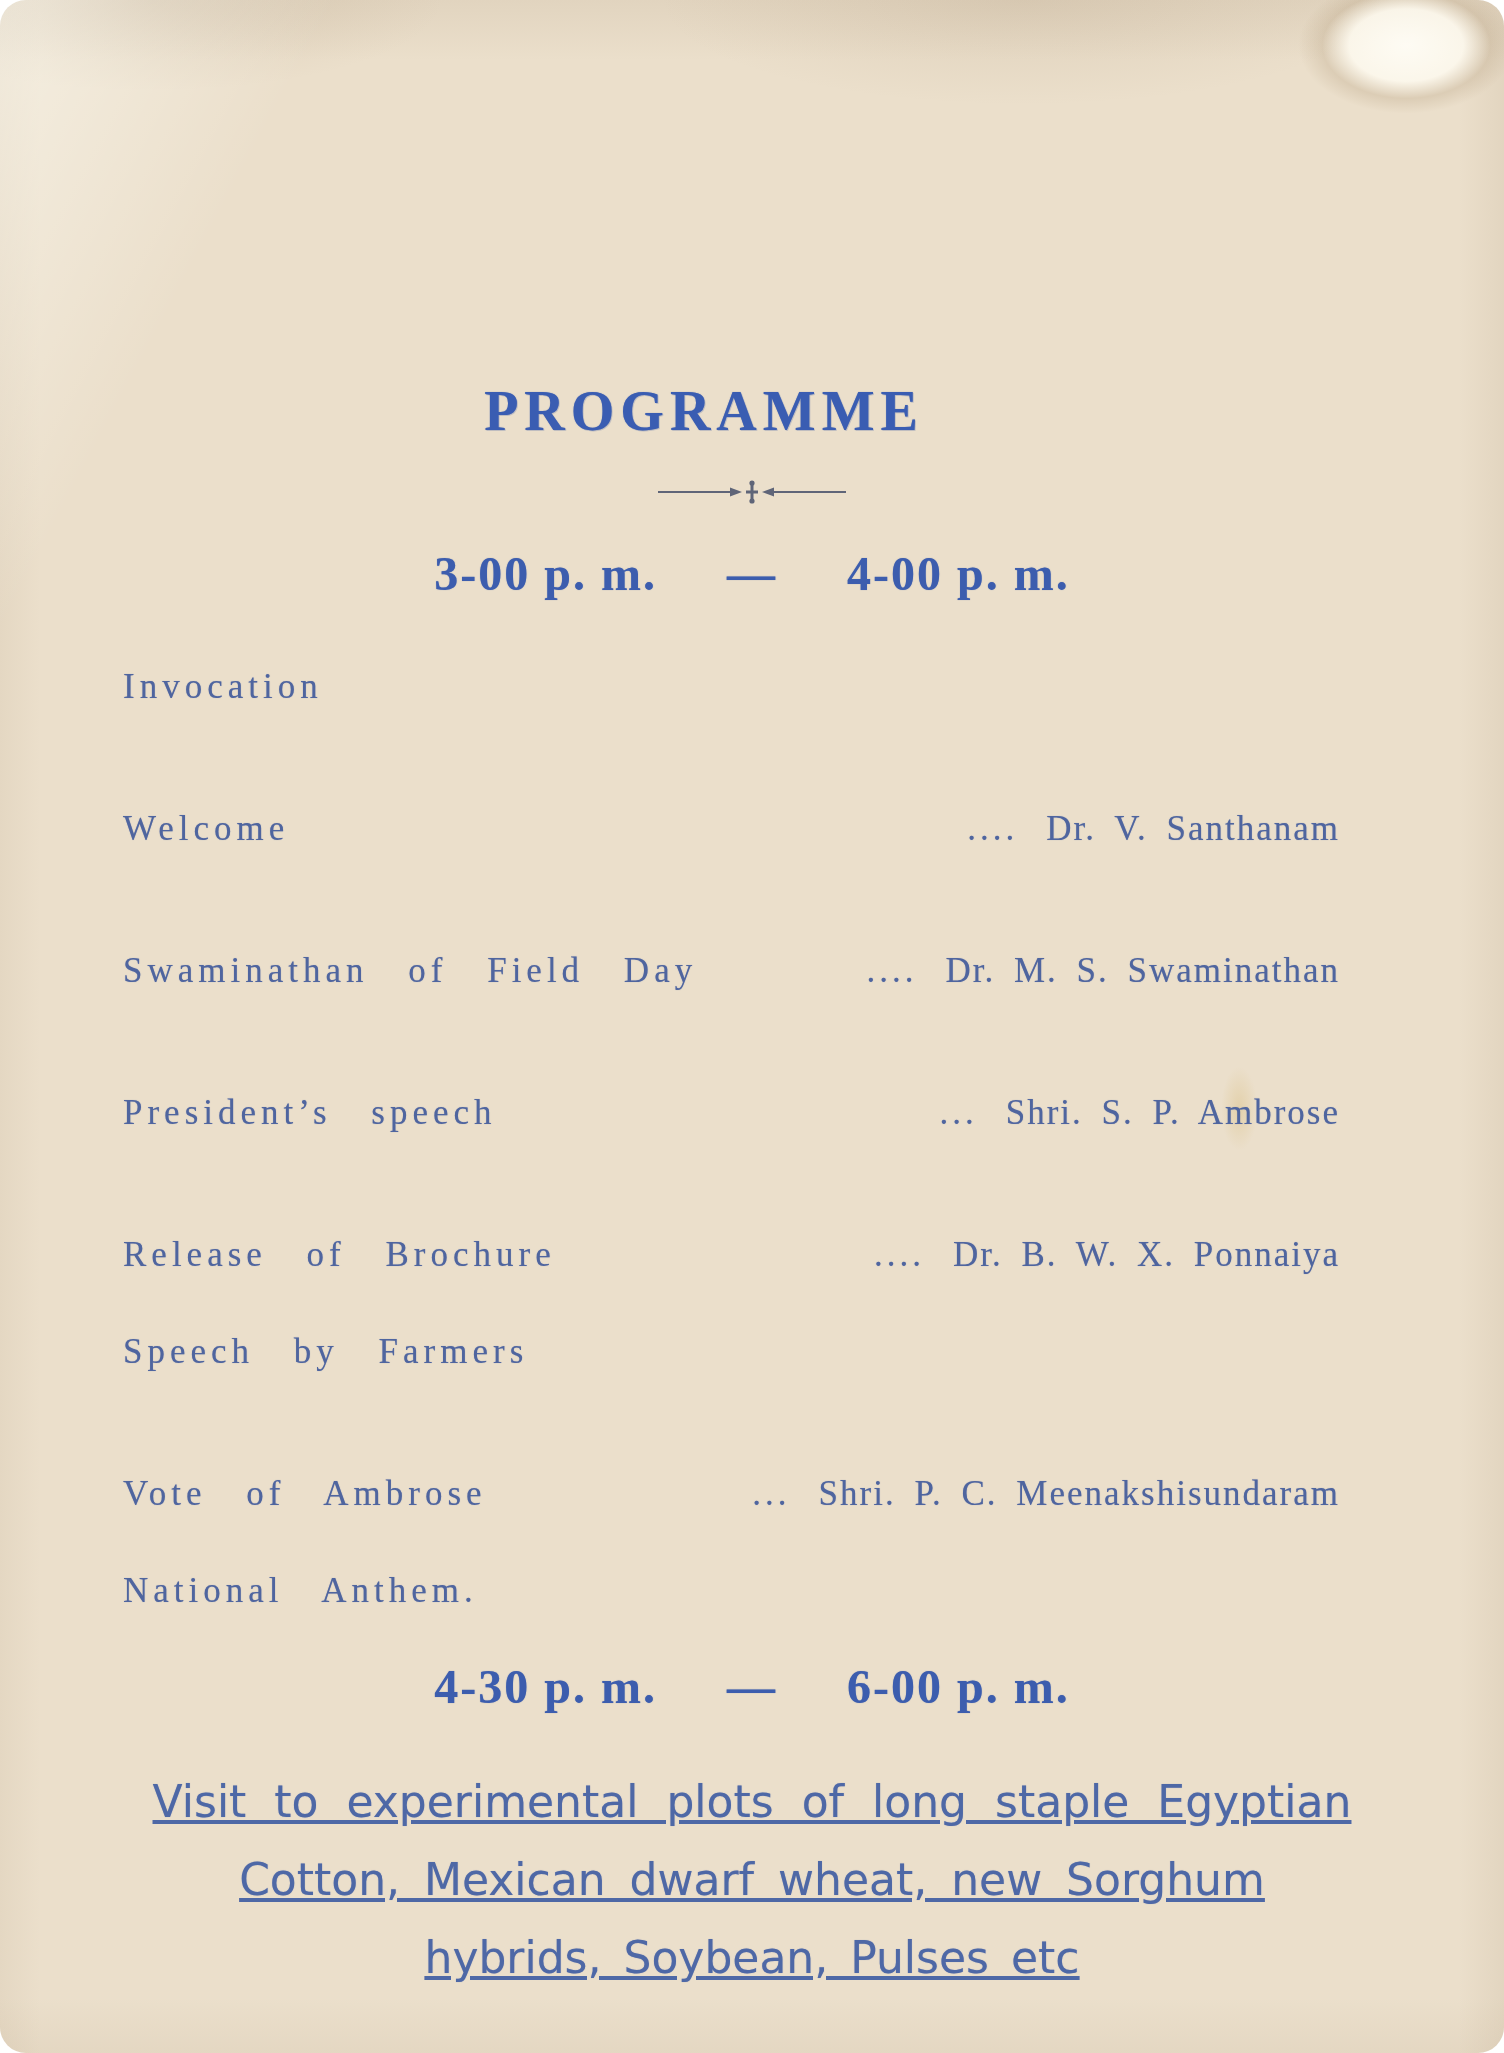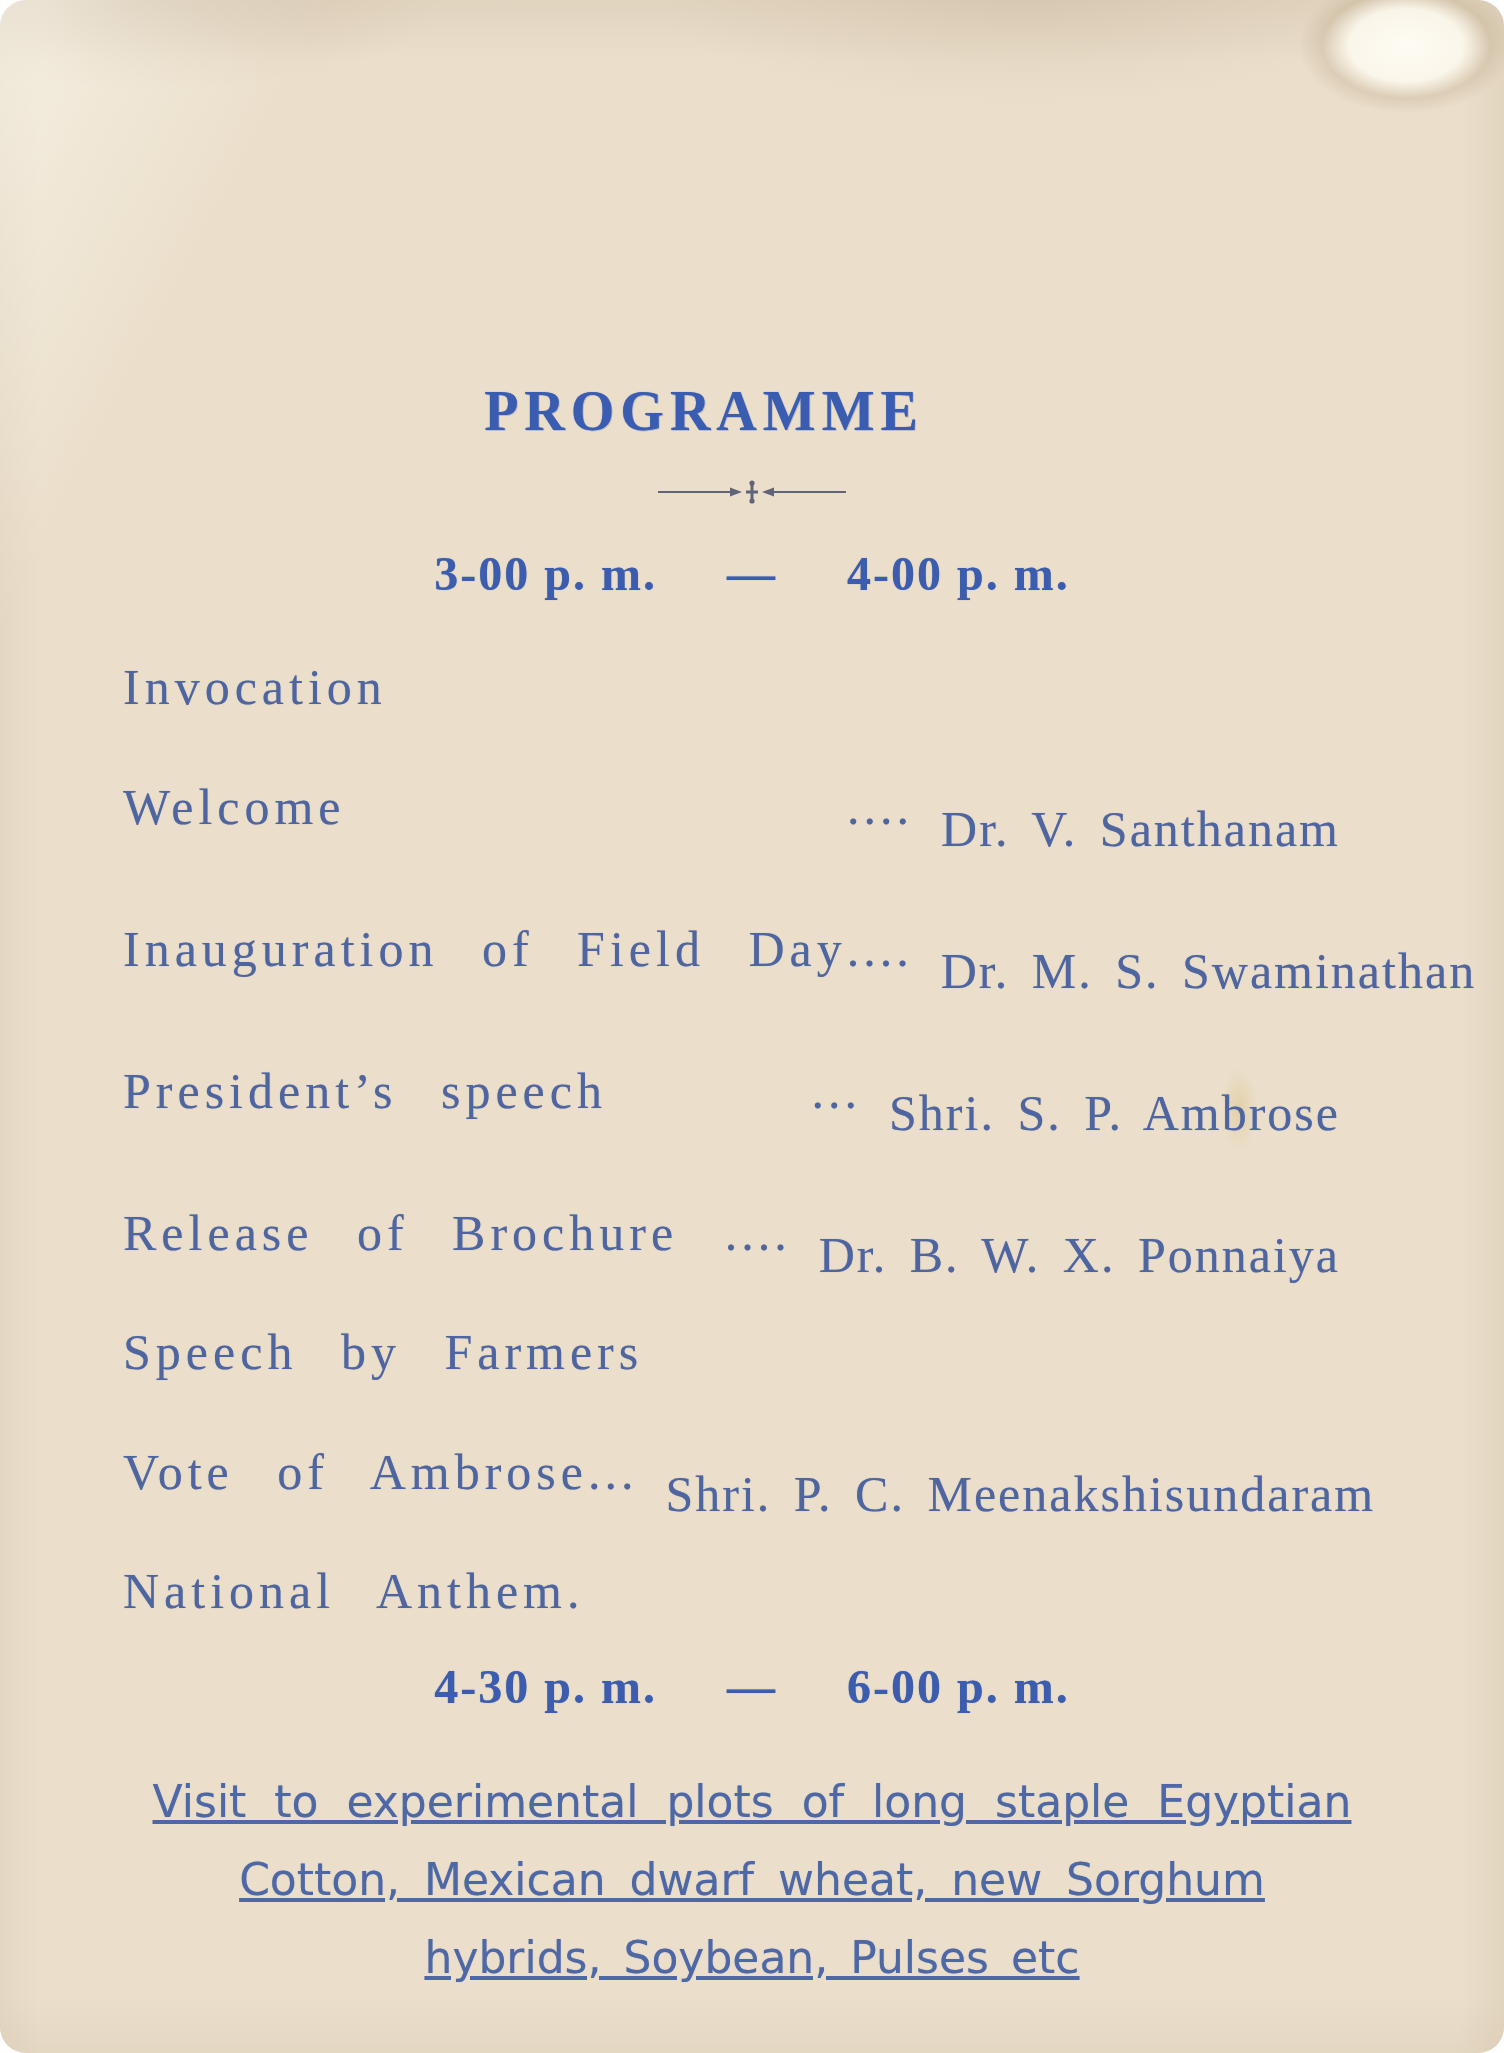--- a/index.html
+++ b/index.html
@@ -46,22 +46,22 @@
     font-size: 48px; font-weight: bold;
     color: #3c5dae;
     line-height: 1;
     letter-spacing: 2px;
     text-shadow: 0 0 1px rgba(46,80,160,0.5);
     white-space: nowrap;
   }
   .session .dash { margin: 0 70px; font-weight: bold; }
   .list { margin: 64px 0 0 123px; width: 1217px; }
   .row {
-    display: flex; align-items: center;
-    font-size: 50px; line-height: 50px;
+    display: flex; align-items: flex-end;
+    font-size: 35px; line-height: 50px;
     color: #4f659f;
     margin-bottom: 47px;
     text-shadow: 0 0 1px rgba(70,95,160,0.45);
     white-space: nowrap;
   }
   .row .label { letter-spacing: 5px; word-spacing: 26px; }
   .row .dots  { margin-left: auto; letter-spacing: 4px; padding-right: 28px; }
   .row .speaker { letter-spacing: 2px; word-spacing: 8px; margin-top: 45px; }
   .session2 { margin-top: 17px; }
   .closing {
@@ -108,21 +108,21 @@
       <span class="label">Invocation</span>
       <span class="dots"></span>
       <span class="speaker"></span>
     </div>
     <div class="row">
       <span class="label">Welcome</span>
       <span class="dots">....</span>
       <span class="speaker">Dr. V. Santhanam</span>
     </div>
     <div class="row">
-      <span class="label">Inauguration of Field Day</span>
+      <span class="label">Swaminathan of Field Day</span>
       <span class="dots">....</span>
       <span class="speaker">Dr. M. S. Swaminathan</span>
     </div>
     <div class="row">
       <span class="label">President’s speech</span>
       <span class="dots">...</span>
       <span class="speaker">Shri. S. P. Ambrose</span>
     </div>
     <div class="row">
       <span class="label">Release of Brochure</span>

